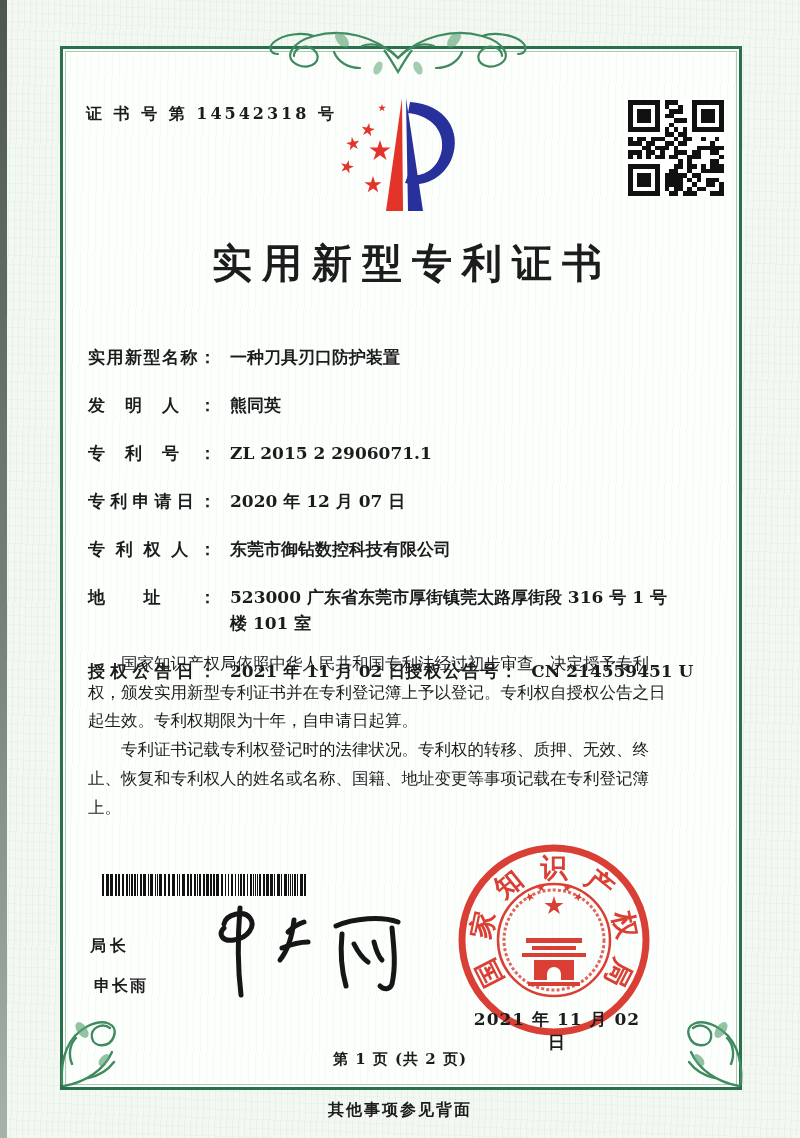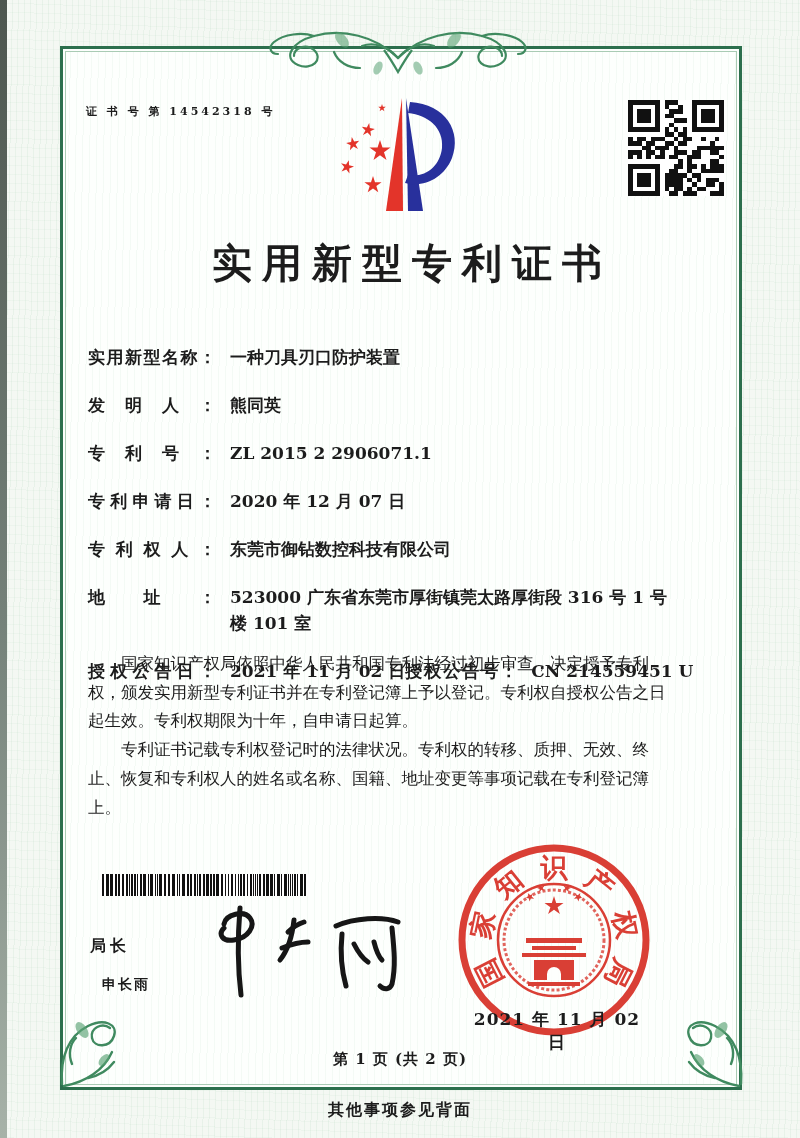--- a/index.html
+++ b/index.html
@@ -11,36 +11,36 @@
       repeating-linear-gradient(2deg, rgba(150,200,165,.08) 0 1px, transparent 1px 9px);
     font-family:"DejaVu Serif","Liberation Serif",serif;color:#1c1c1c;
   }
   .abs{position:absolute;}
   .photo-edge{left:0;top:0;bottom:0;width:7px;
     background:linear-gradient(180deg,#4d564f,#75827a 55%,#a7b2a8);}
   .frame{left:60px;top:46px;width:676px;height:1038px;
     border:3px solid #2c6f4d;background:#fdfffd;
     background-image:repeating-linear-gradient(91deg, rgba(150,200,165,.09) 0 1px, transparent 1px 7px);
     box-shadow:inset 0 0 0 2px #fcfefc, inset 0 0 0 3px #a9cbb4;}
-  .cert-no{left:86px;top:104px;font-size:11px;font-weight:600;letter-spacing:3px;}
+  .cert-no{left:86px;top:104px;font-size:16px;font-weight:600;letter-spacing:3px;}
   .logo{left:330px;top:88px;}
   .qr{left:628px;top:100px;background:#fff;}
   .title{left:0;right:0;top:236px;text-align:center;font-size:40px;font-weight:700;
     letter-spacing:10px;padding-left:24px;margin:0;}
   .fields{left:88px;top:344px;width:584px;font-size:17px;font-weight:600;}
   .frow{display:flex;margin-bottom:22px;line-height:26px;}
   .flabel{width:128px;flex:none;text-align:justify;text-align-last:justify;margin-right:14px;}
   .fvalue{flex:1;}
   .grant-row .fvalue{flex:none;}
   .grant-row .second{width:112px;}
   .paras{left:88px;top:650px;width:586px;font-size:16.5px;line-height:1.74;}
   .paras p{margin:0;text-indent:2em;}
   .barcode{left:100px;top:874px;background:#fff;}
   .director-title{left:90px;top:936px;font-size:16px;font-weight:600;letter-spacing:4px;}
-  .director-name{left:102px;top:976px;font-size:14px;font-weight:600;letter-spacing:2px;}
+  .director-name{left:94px;top:976px;font-size:16px;font-weight:600;letter-spacing:2px;}
   .signature{left:196px;top:898px;}
   .seal{left:452px;top:842px;opacity:.95;}
   .seal-date{left:462px;top:1008px;width:190px;text-align:center;font-size:17px;
     font-weight:600;letter-spacing:1px;z-index:5;}
   .page-num{left:0;right:0;top:1050px;text-align:center;font-size:15px;font-weight:600;letter-spacing:1px;}
   .back-note{left:0;right:0;top:1100px;text-align:center;font-size:16px;font-weight:600;letter-spacing:2px;}
   .fl-top{left:238px;top:22px;z-index:3;}
   .fl-bl{left:52px;top:994px;}
   .fl-br{left:656px;top:994px;transform:scaleX(-1);}
 </style>

